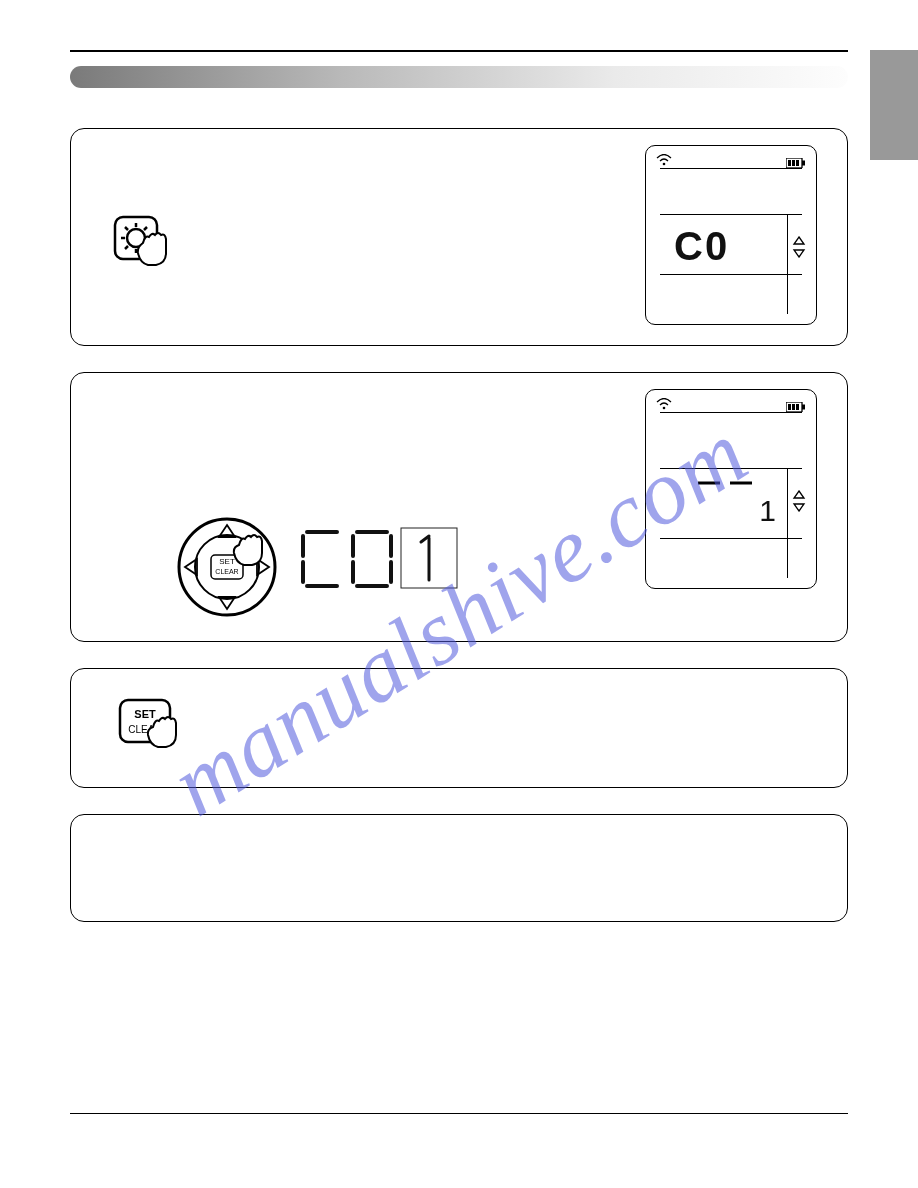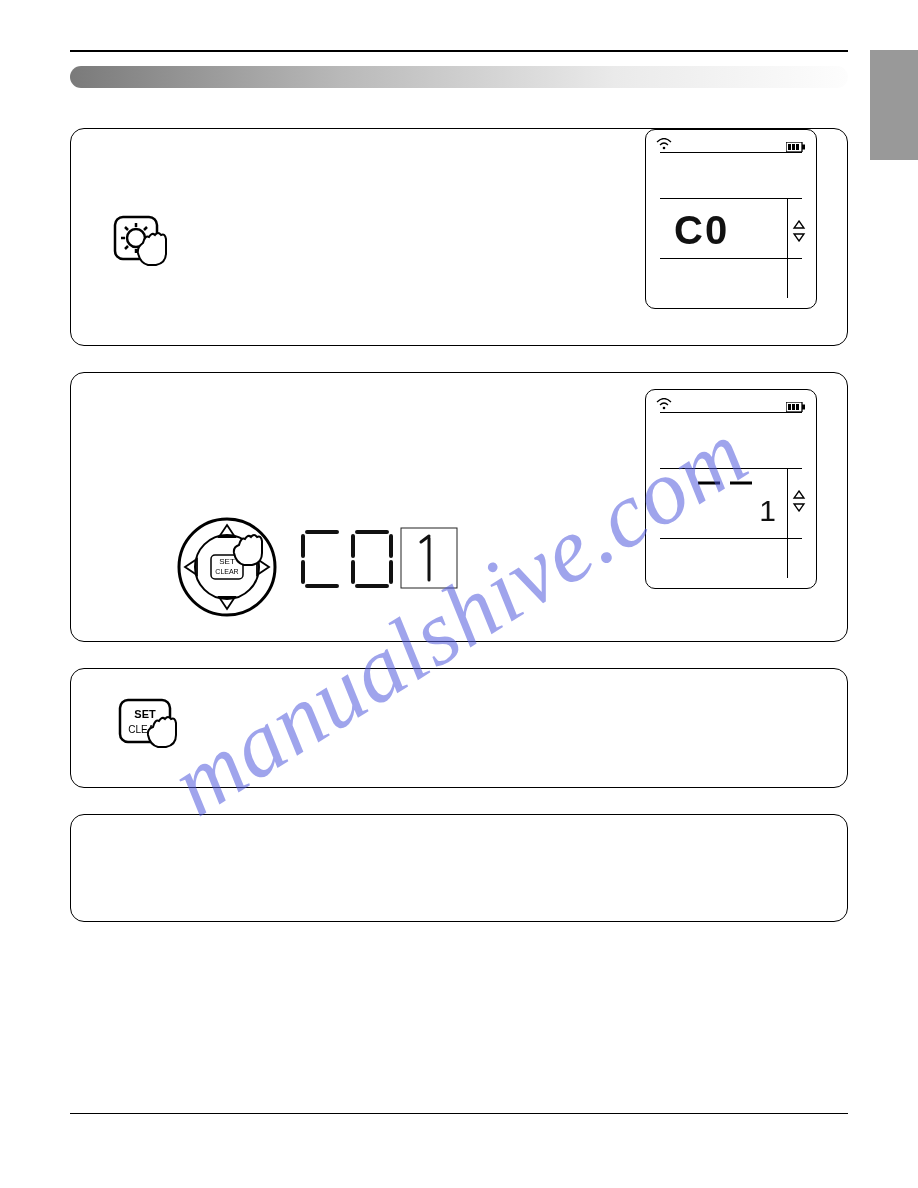--- a/index.html
+++ b/index.html
@@ -55,21 +55,21 @@
   .lcd .seg {
     position:absolute;
     font-family: 'Arial Black', Arial, sans-serif;
     letter-spacing: 2px;
     color:#111;
     font-weight:900;
   }
   .updown { position:absolute; right:10px; }
 
   
-  .lcd1 { top:0; right:30px; width:172px; height:180px; }
+  .lcd1 { top:16px; right:30px; width:172px; height:180px; }
   
   .lcd2 { top:16px; right:30px; width:172px; height:200px; }
 
   
   .gear-btn {
     position:absolute;
     left:40px;
     top:84px;
     width:60px; height:60px;
   }

